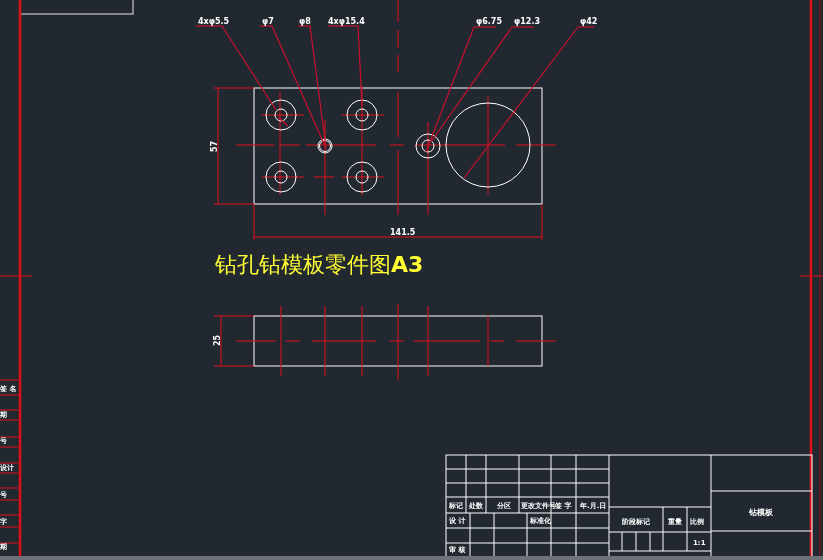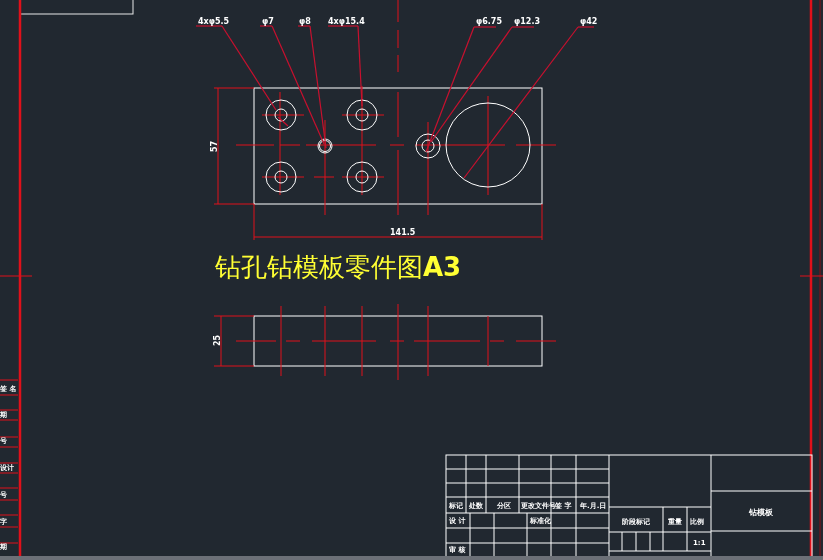--- a/index.html
+++ b/index.html
@@ -1,18 +1,18 @@
 <!DOCTYPE html>
 <html><head>
 <meta charset="utf-8">
 <style>
   html, body { margin:0; padding:0; }
   body { width:823px; height:560px; background:#212830; overflow:hidden; position:relative; font-family:"DejaVu Sans", sans-serif; }
   #canvas { position:absolute; left:0; top:0; width:823px; height:560px; }
-  .title-cad { position:absolute; left:215px; top:250px; color:#ffff33; font-size:26px; white-space:nowrap; letter-spacing:0px; font-family:"DejaVu Sans", sans-serif; }
+  .title-cad { position:absolute; left:215px; top:250px; color:#ffff33; font-size:22px; white-space:nowrap; letter-spacing:0px; font-family:"DejaVu Sans", sans-serif; }
   .title-cad b { font-weight:bold; }
   .lbl { fill:#ffffff; font-size:8px; font-family:"DejaVu Sans", sans-serif; font-weight:bold; }
   .tb { fill:#ffffff; font-size:7px; font-family:"DejaVu Sans", sans-serif; font-weight:bold; }
   .statusbar { position:absolute; left:0; top:556px; width:823px; height:4px; background:#6c7077; }
 </style>
 </head>
 <body>
 
 <svg id="canvas" viewBox="0 0 823 560" xmlns="http://www.w3.org/2000/svg">
 

